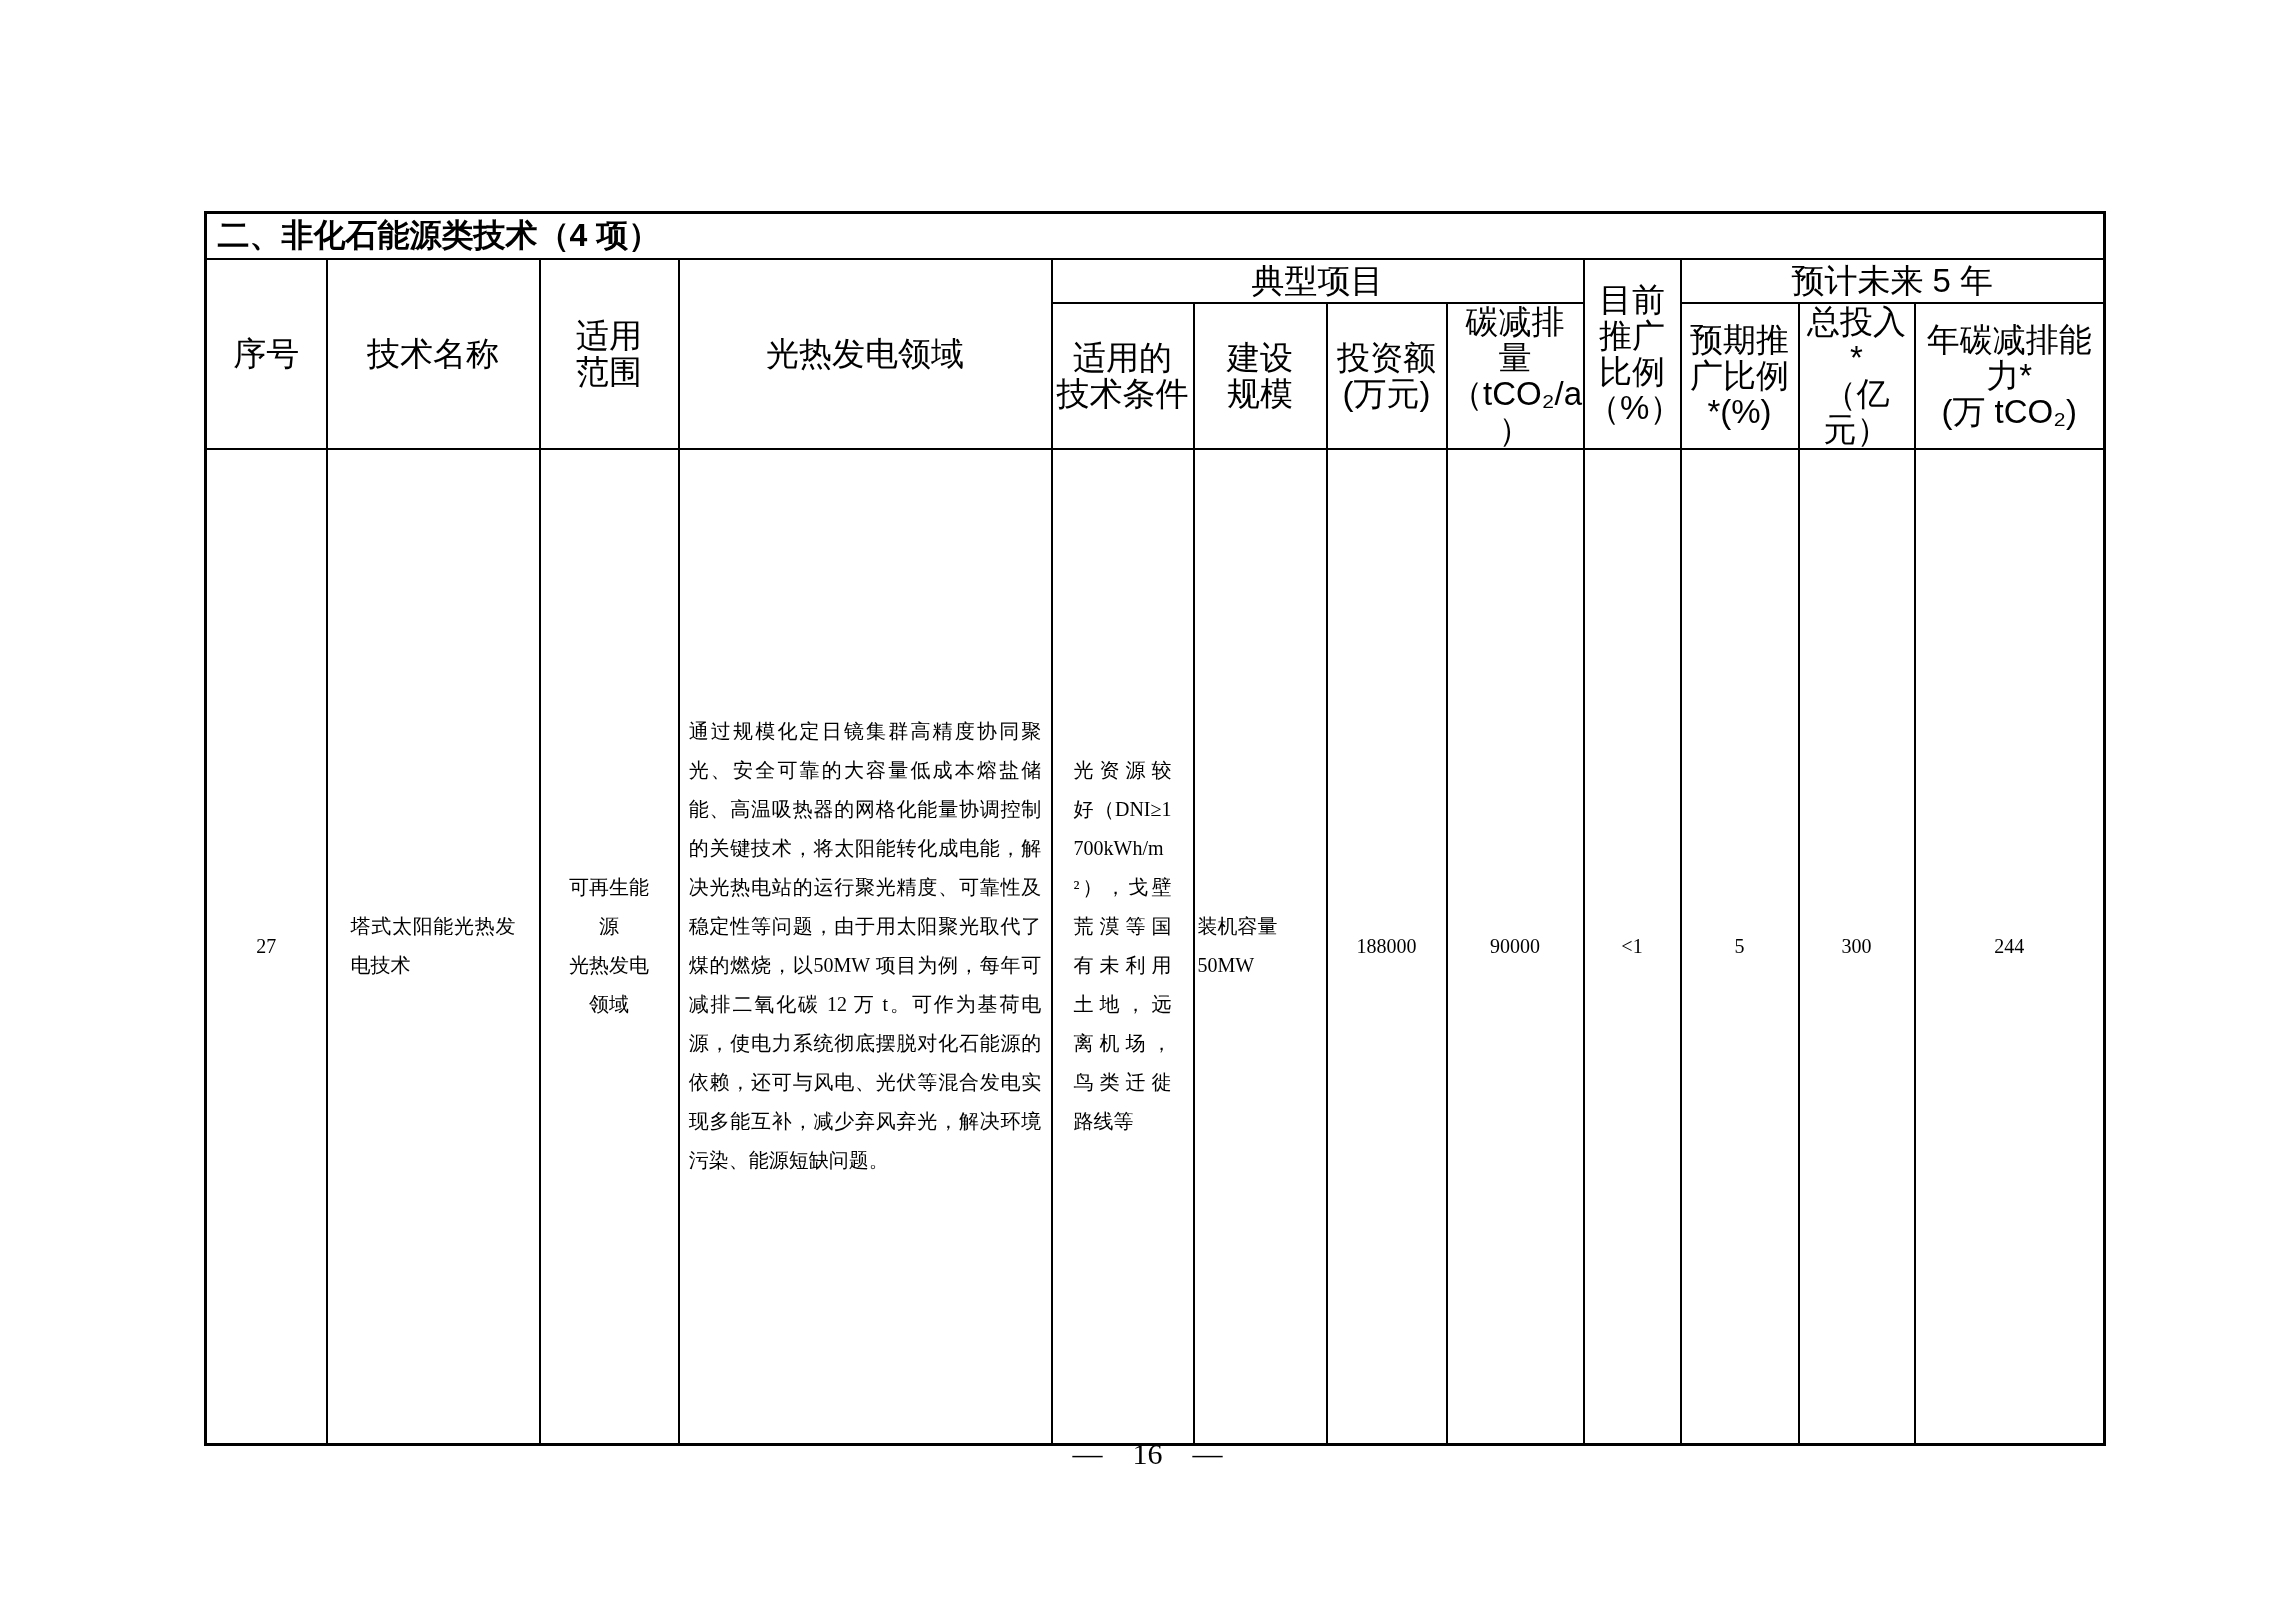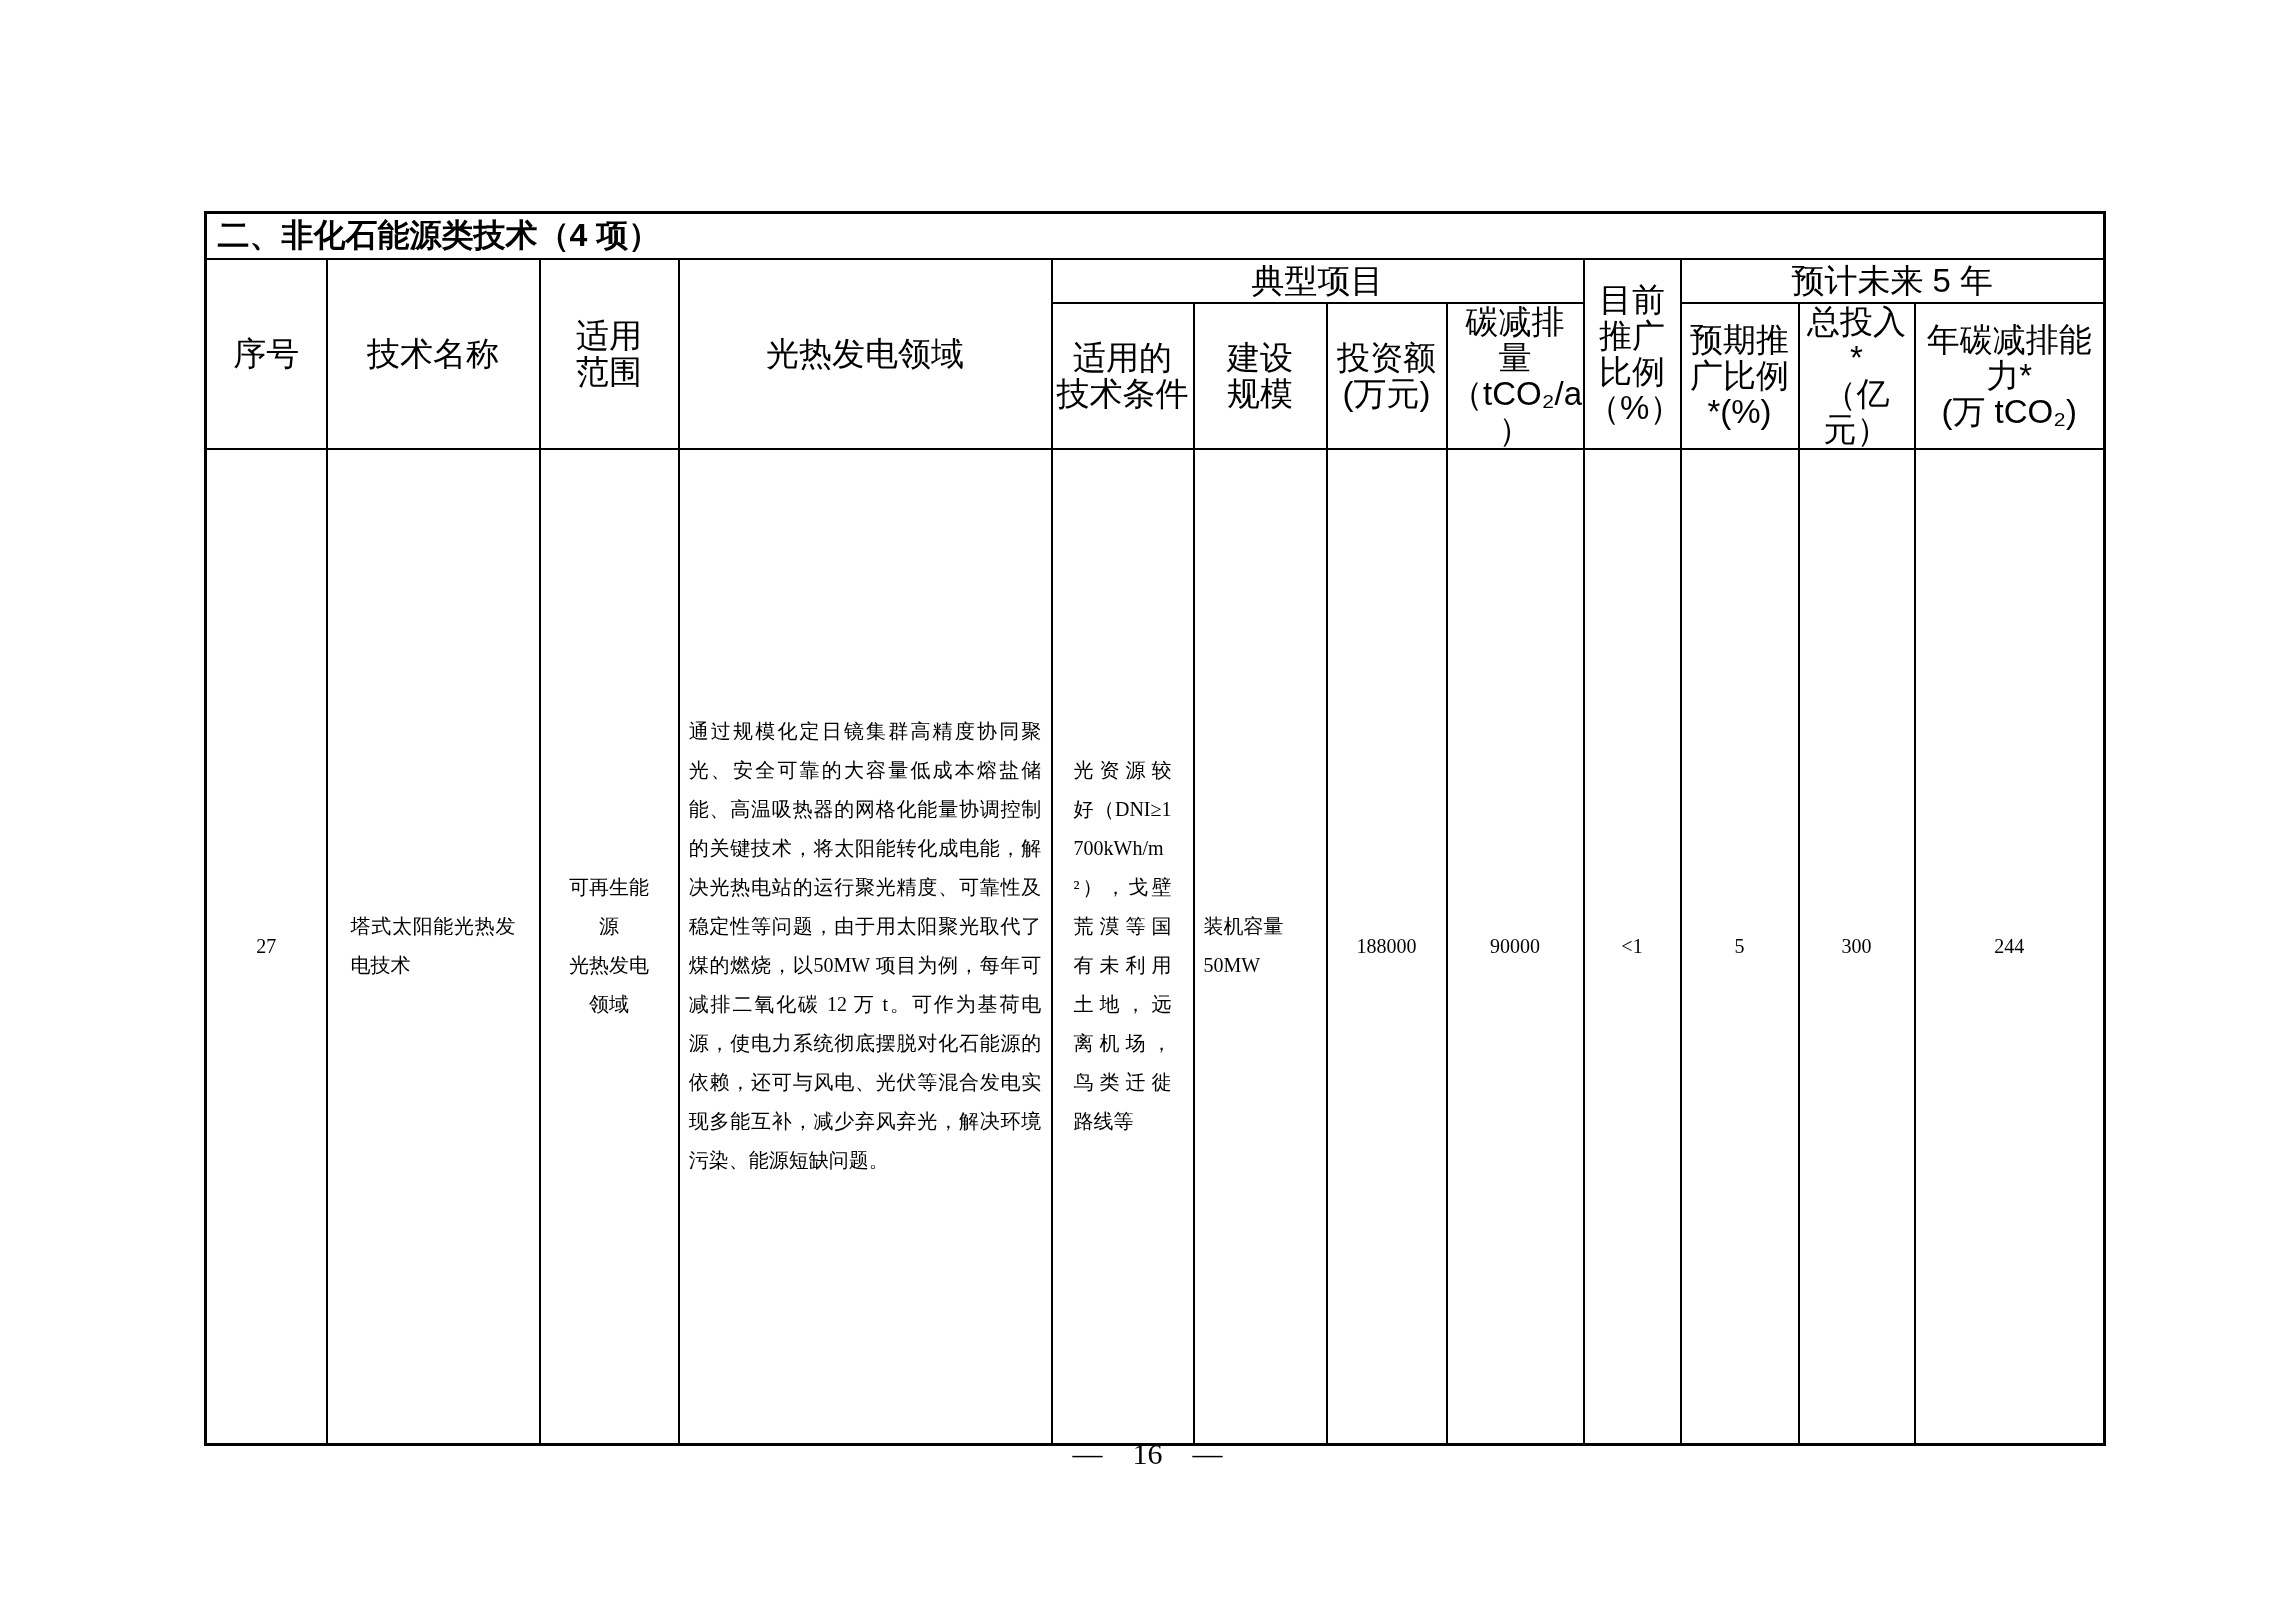--- a/index.html
+++ b/index.html
@@ -67,21 +67,21 @@
   }
   tr.data-row td.c-cond{
     text-align:justify;
     text-justify:inter-character;
     word-break:break-all;
     padding:0 21px;
   }
   tr.data-row td.c-scale{
     text-align:left;
     white-space:pre-line;
-    padding:0 9px;
+    padding:0 3px;
   }
   .footer{
     position:absolute;
     top:1437px;left:0;width:2295px;
     display:flex;justify-content:center;align-items:center;
     gap:30px;
     font-family:"Liberation Serif","DejaVu Serif",serif;
     font-size:30px;
     color:#000;
   }

